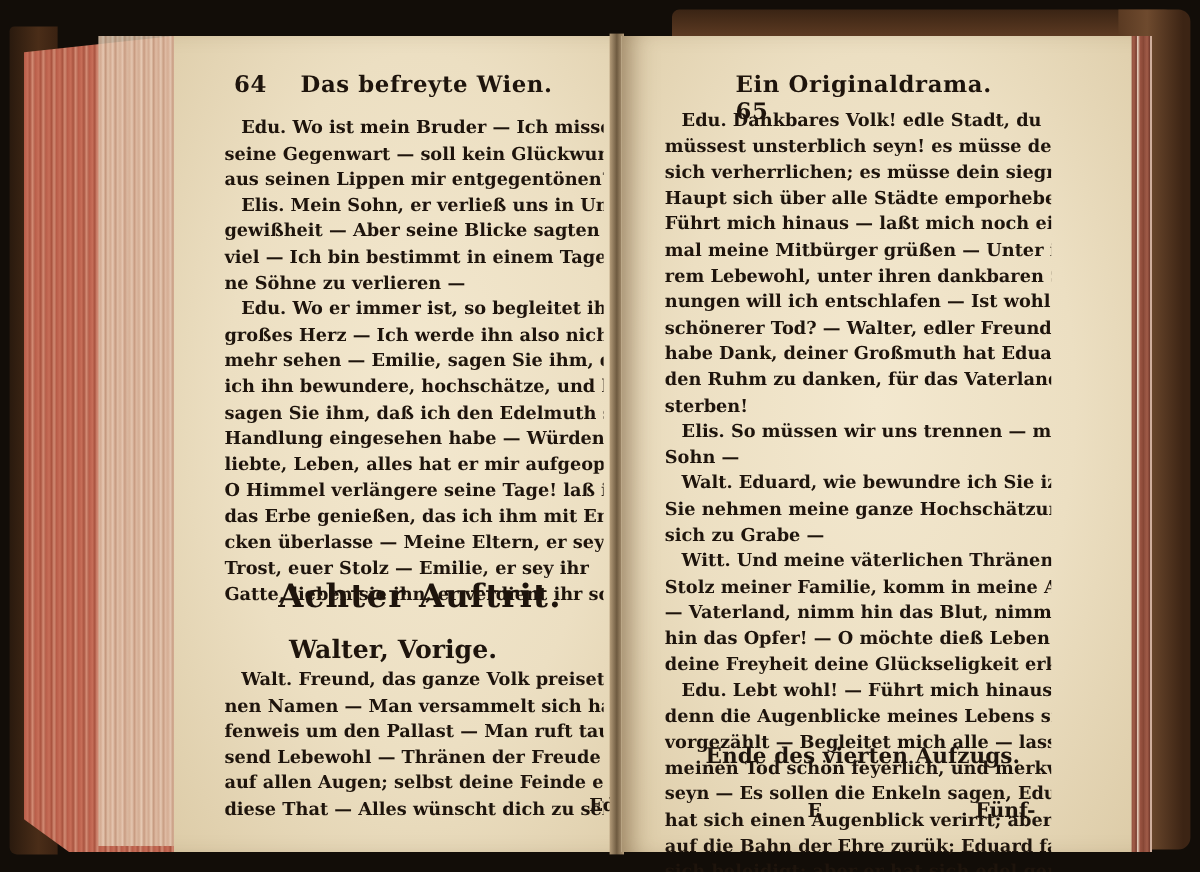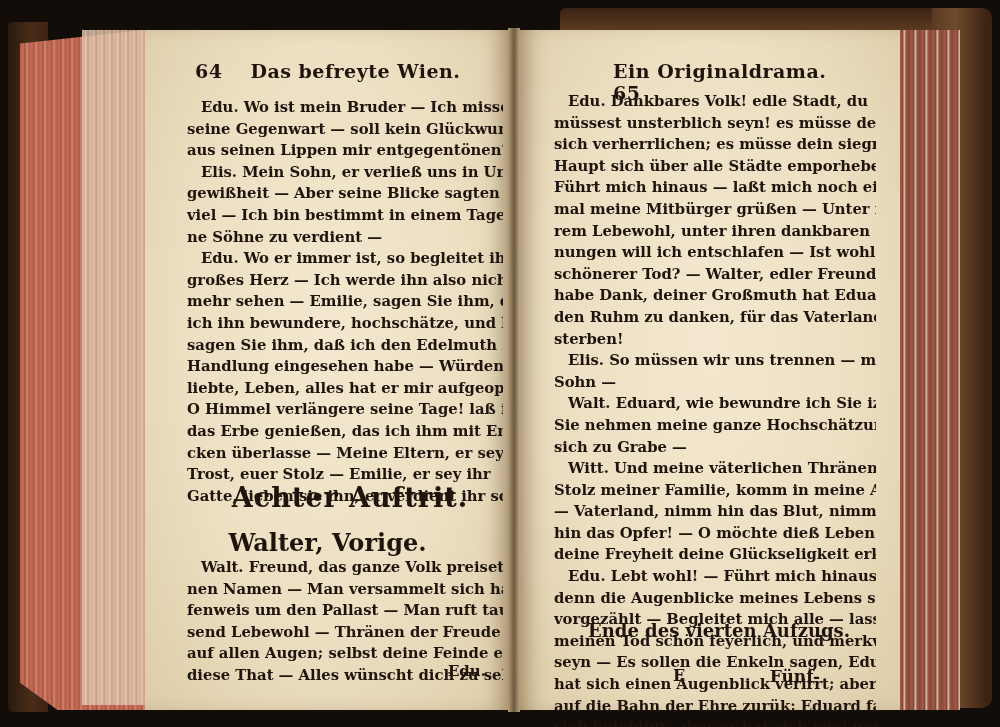--- a/index.html
+++ b/index.html
@@ -38,20 +38,21 @@
     }
     .edge-right {
       position:absolute; left:898px; top:30px; width:62px; height:680px;
       background:repeating-linear-gradient(90deg,
         #8a4a3a 0px,#a15c48 3px,#7a3e30 5px,#e8d3c0 6px,#9a5442 8px,#874735 11px);
     }
     .page {
       position:absolute; top:30px; height:680px;
       background:radial-gradient(ellipse at 50% 45%, #f3e8cf 0%, #ecdfc2 55%, #ddcca8 100%);
       color:#1e140c;
+      padding-left:43px;
     }
     .page-left { left:145px; width:365px; box-shadow: inset -18px 0 22px -12px rgba(90,60,30,.55); }
     .page-right { left:518px; width:382px; box-shadow: inset 18px 0 22px -12px rgba(90,60,30,.55); }
     .gutter {
       position:absolute; left:508px; top:28px; width:12px; height:684px;
       background:linear-gradient(90deg,#b49c7a,#6e5a40 50%,#b8a07e);
     }
     .running-head {
       position:absolute; top:30px; font-size:19px; font-weight:bold; letter-spacing:.5px;
       display:flex; align-items:baseline;
@@ -66,21 +67,21 @@
     .page-left .text-block { left:42px; width:316px; top:66px; }
     .page-right .text-block { left:36px; width:322px; top:60px; }
     .line { white-space:nowrap; overflow:hidden; display:block; }
     .indent { padding-left:14px; }
     .scene-title {
       position:absolute; left:0; width:410px; text-align:center;
       top:452px; font-size:27px; font-weight:bold; letter-spacing:1px;
     }
     .scene-persons {
       position:absolute; left:0; width:365px; text-align:center;
-      top:498px; font-size:24px; font-weight:bold;
+      top:498px; font-size:21px; font-weight:bold;
     }
     .page-left .text-block.lower { top:526px; }
     .catchword {
       position:absolute; font-size:15px; font-weight:bold;
     }
     .page-left .catchword { right:24px; top:632px; }
     .end-line {
       position:absolute; left:40px; width:322px; text-align:center;
       top:590px; font-size:18px; font-weight:bold;
     }
@@ -102,21 +103,21 @@
     <span class="pnum">64</span>
     <span>Das befreyte Wien.</span>
   </div>
   <div class="text-block" id="left-upper">
       <span class="line indent">Edu. Wo ist mein Bruder — Ich misse</span>
       <span class="line">seine Gegenwart — soll kein Glückwunsch</span>
       <span class="line">aus seinen Lippen mir entgegentönen?</span>
       <span class="line indent">Elis. Mein Sohn, er verließ uns in Un-</span>
       <span class="line">gewißheit — Aber seine Blicke sagten uns</span>
       <span class="line">viel — Ich bin bestimmt in einem Tage mei-</span>
-      <span class="line">ne Söhne zu verdient —</span>
+      <span class="line">ne Söhne zu verlieren —</span>
       <span class="line indent">Edu. Wo er immer ist, so begleitet ihn sein</span>
       <span class="line">großes Herz — Ich werde ihn also nicht</span>
       <span class="line">mehr sehen — Emilie, sagen Sie ihm, daß</span>
       <span class="line">ich ihn bewundere, hochschätze, und liebe —</span>
       <span class="line">sagen Sie ihm, daß ich den Edelmuth seiner</span>
       <span class="line">Handlung eingesehen habe — Würden, Ge-</span>
       <span class="line">liebte, Leben, alles hat er mir aufgeopfert —</span>
       <span class="line">O Himmel verlängere seine Tage! laß ihm</span>
       <span class="line">das Erbe genießen, das ich ihm mit Entzü-</span>
       <span class="line">cken überlasse — Meine Eltern, er sey euer</span>

